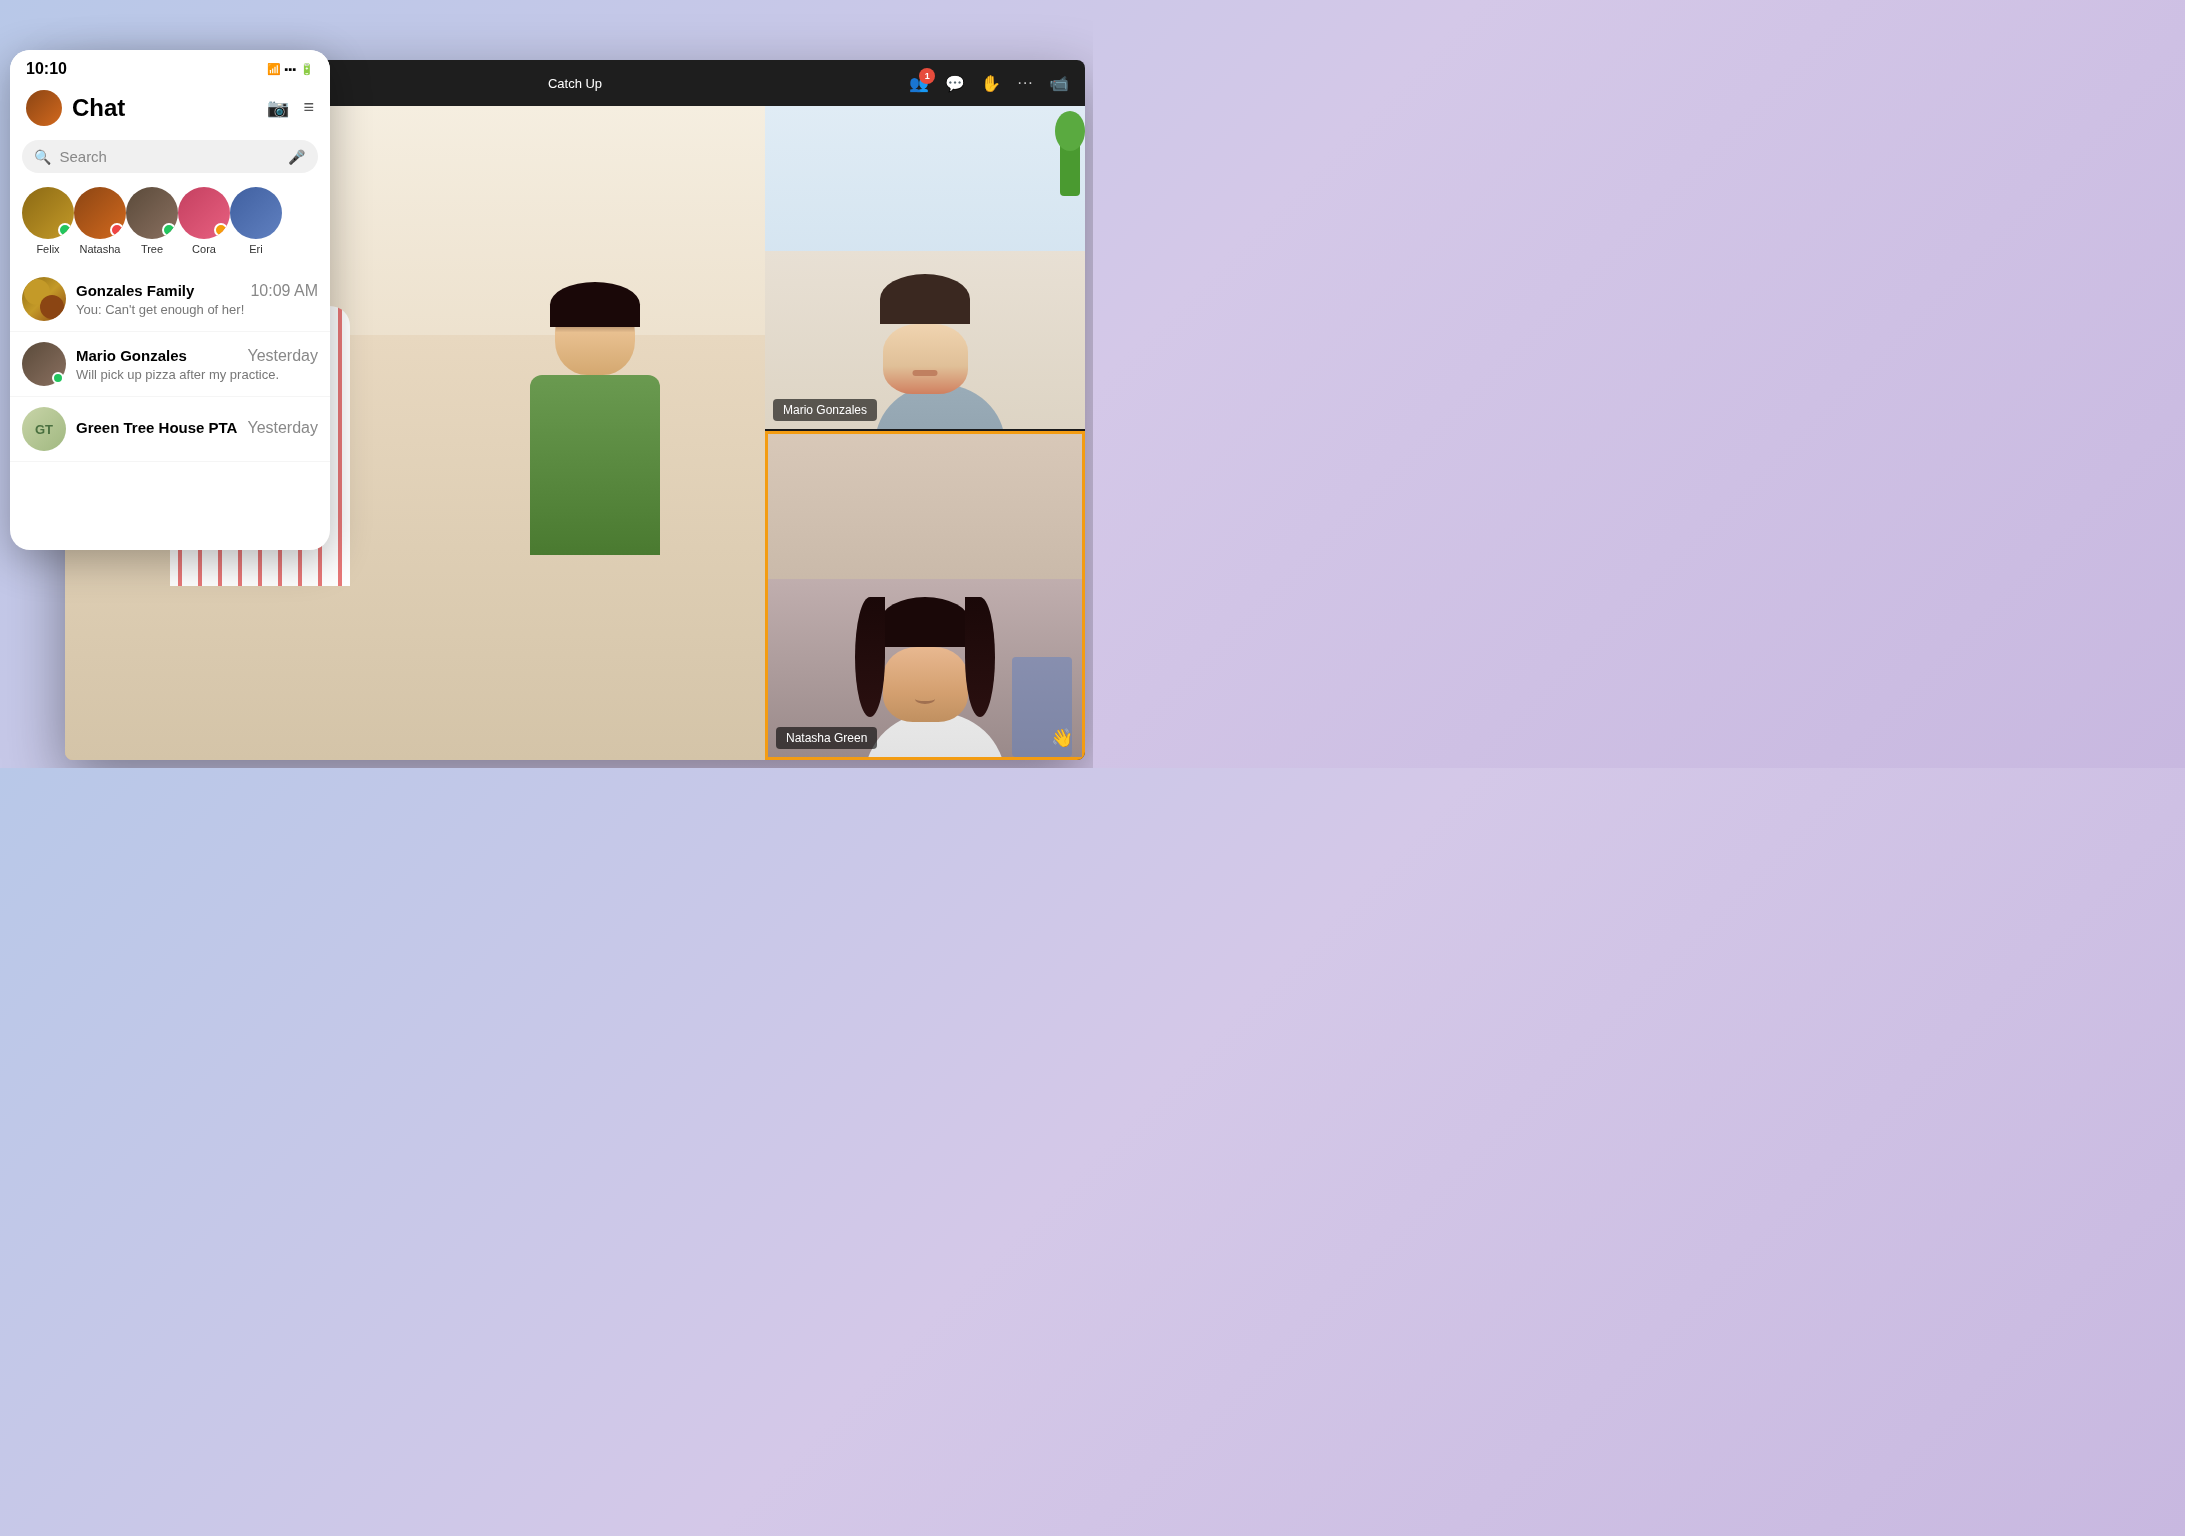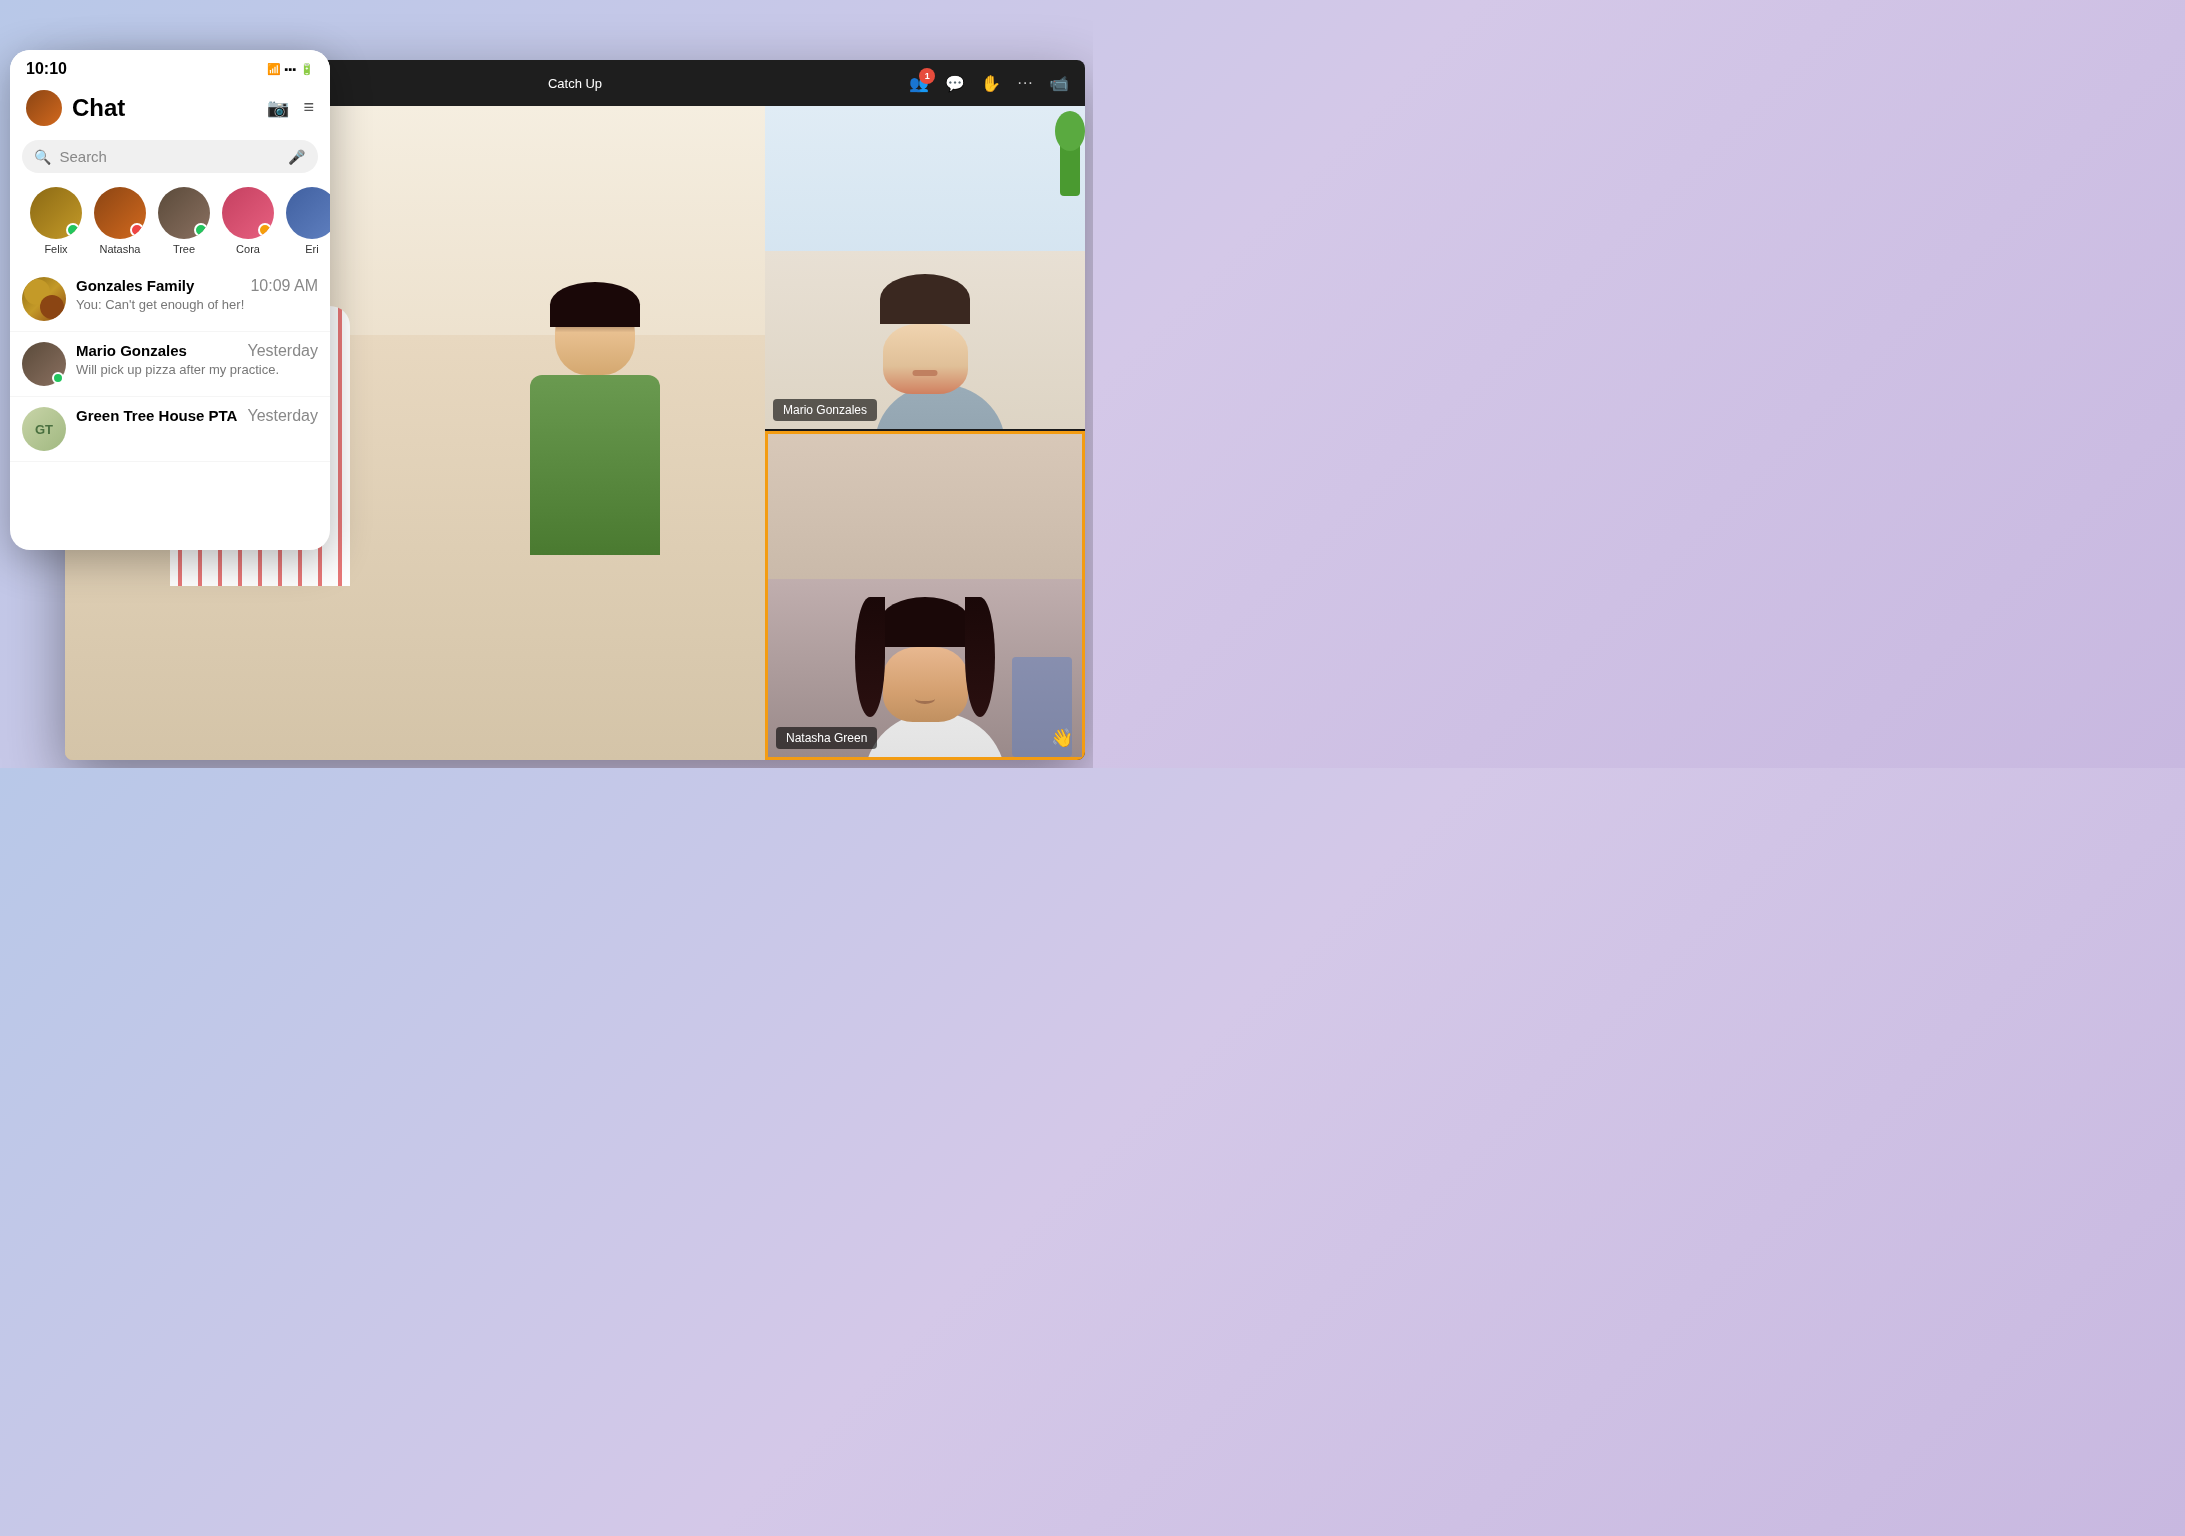--- a/index.html
+++ b/index.html
@@ -275,22 +275,21 @@
     }
 
     .mic-icon {
       color: #555;
       font-size: 14px;
     }
 
     
     .avatar-row {
       display: flex;
-      gap: 12px;
-      padding: 4px 20px 12px;
+      padding: 4px 12px 12px;
       overflow: hidden;
     }
 
     .avatar-item {
       display: flex;
       flex-direction: column;
       align-items: center;
       gap: 4px;
     }
 
@@ -329,20 +328,21 @@
     }
 
     
     .chat-list {
       flex: 1;
       overflow-y: hidden;
     }
 
     .chat-item {
       display: flex;
+      align-items: center;
       padding: 10px 12px;
       gap: 10px;
       border-bottom: 1px solid #f5f5f5;
     }
 
     .chat-avatar {
       width: 44px;
       height: 44px;
       border-radius: 50%;
       flex-shrink: 0;

